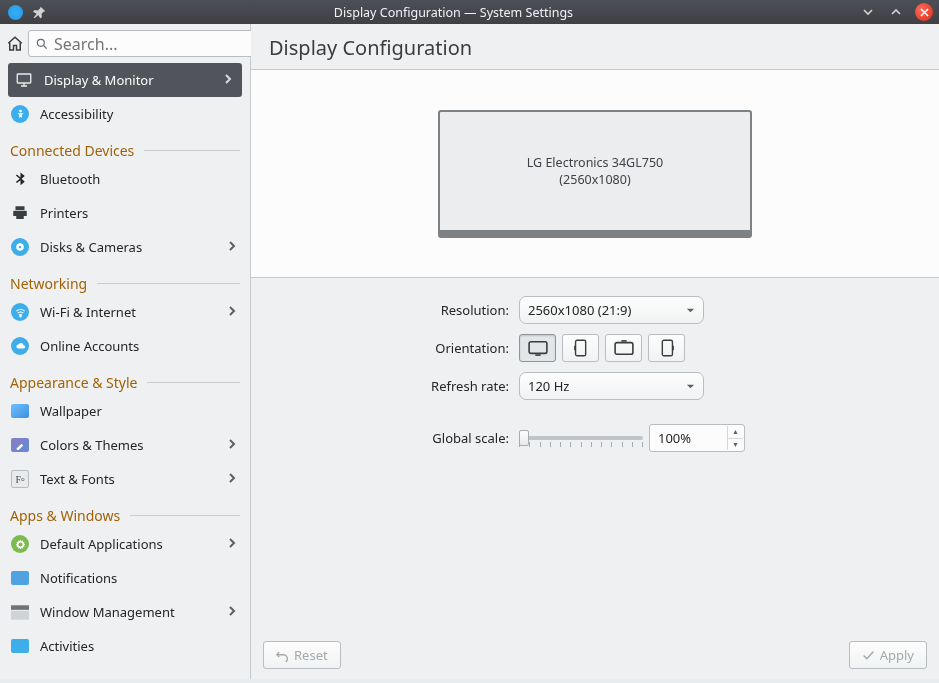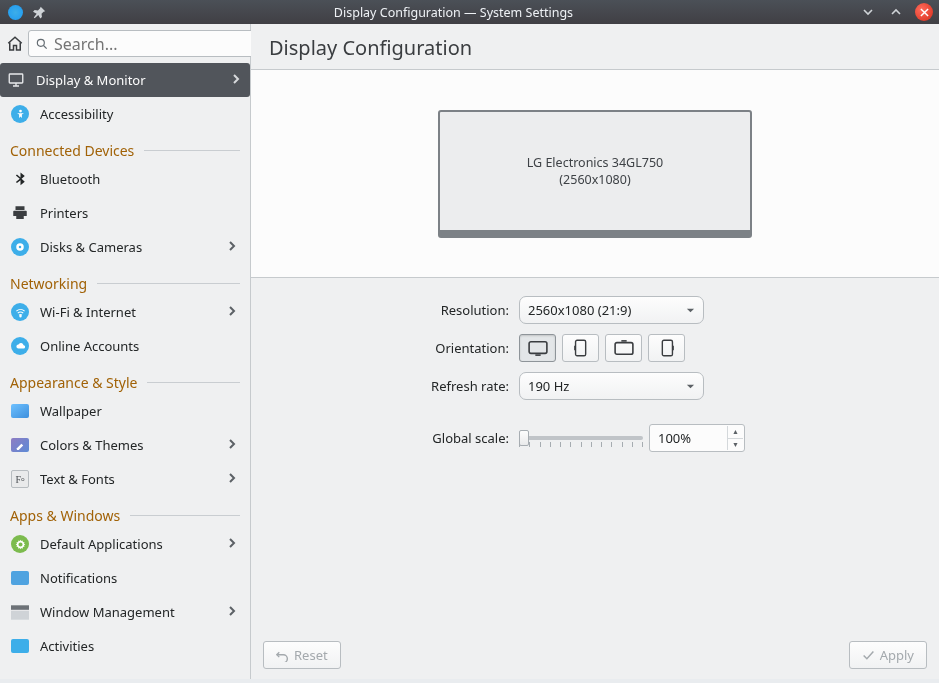--- a/index.html
+++ b/index.html
@@ -28,21 +28,21 @@
 .search-box svg { width: 14px; height: 14px; margin-right: 5px; color:#646c72;}
 .search-box input { border: none; outline: none; flex: 1; font-size: 16px; background:transparent; }
 .hamburger { width: 24px; height: 24px; display: flex; align-items: center; justify-content: center; cursor: pointer; border-radius:3px; }
 
 
 .sb-scroll { flex: 1; overflow-y: auto; padding-bottom: 4px; }
 .sb-item { display: flex; align-items: center; height: 34px; padding: 0 10px; cursor: pointer; }
 .sb-item .icon-slot { width: 20px; height: 20px; margin-right: 10px; display:flex; align-items:center; justify-content:center; }
 .sb-item .label { flex: 1; font-size: 13px; }
 .sb-item .chev { width: 14px; color:#5c6166; }
-.sb-item.active { background: #51555b; color: #fcfcfc; border-radius: 3px; margin: 0 0; padding: 0 6px;}
+.sb-item.active { background: #51555b; color: #fcfcfc; border-radius: 3px; margin: 0 8px; padding: 0 6px;}
 .sb-item.active .chev { color: #d7d9dc; }
 .sb-heading { display: flex; align-items: center; padding: 10px 10px 2px 10px; color: #a16207; font-size: 14px; }
 .sb-heading .line { flex: 1; height: 1px; background: #c9cdd1; margin-left: 10px; }
 
 
 .main-header { padding: 10px 16px 8px 18px; border-bottom: 1px solid #c6cacd; }
 .main-header h1 { font-size: 20px; font-weight: 400; color: #3a3d40; }
 
 
 .preview { height: 208px; display: flex; align-items: center; justify-content: center; border-bottom: 1px solid #c6cacd; background:#fcfcfc; margin: 0; }
@@ -357,21 +357,21 @@
                 <rect x="3" y="2" width="13" height="20" rx="2"></rect>
                 <path d="M17 9v6" stroke-width="1.6"></path>
               </svg>
           </div>
         </div>
       </div>
       <div class="form-row">
         <div class="lbl">Refresh rate:</div>
         <div class="ctrl">
           <div class="select">
-            <span>190 Hz</span>
+            <span>120 Hz</span>
             <span class="arrow">
               <svg viewBox="0 0 10 10" width="9" height="9" fill="currentColor">
                   <path d="M1 3l4 4 4-4z"></path>
                 </svg>
             </span>
           </div>
         </div>
       </div>
       <div class="form-row" style="margin-top:14px;">
         <div class="lbl">Global scale:</div>

